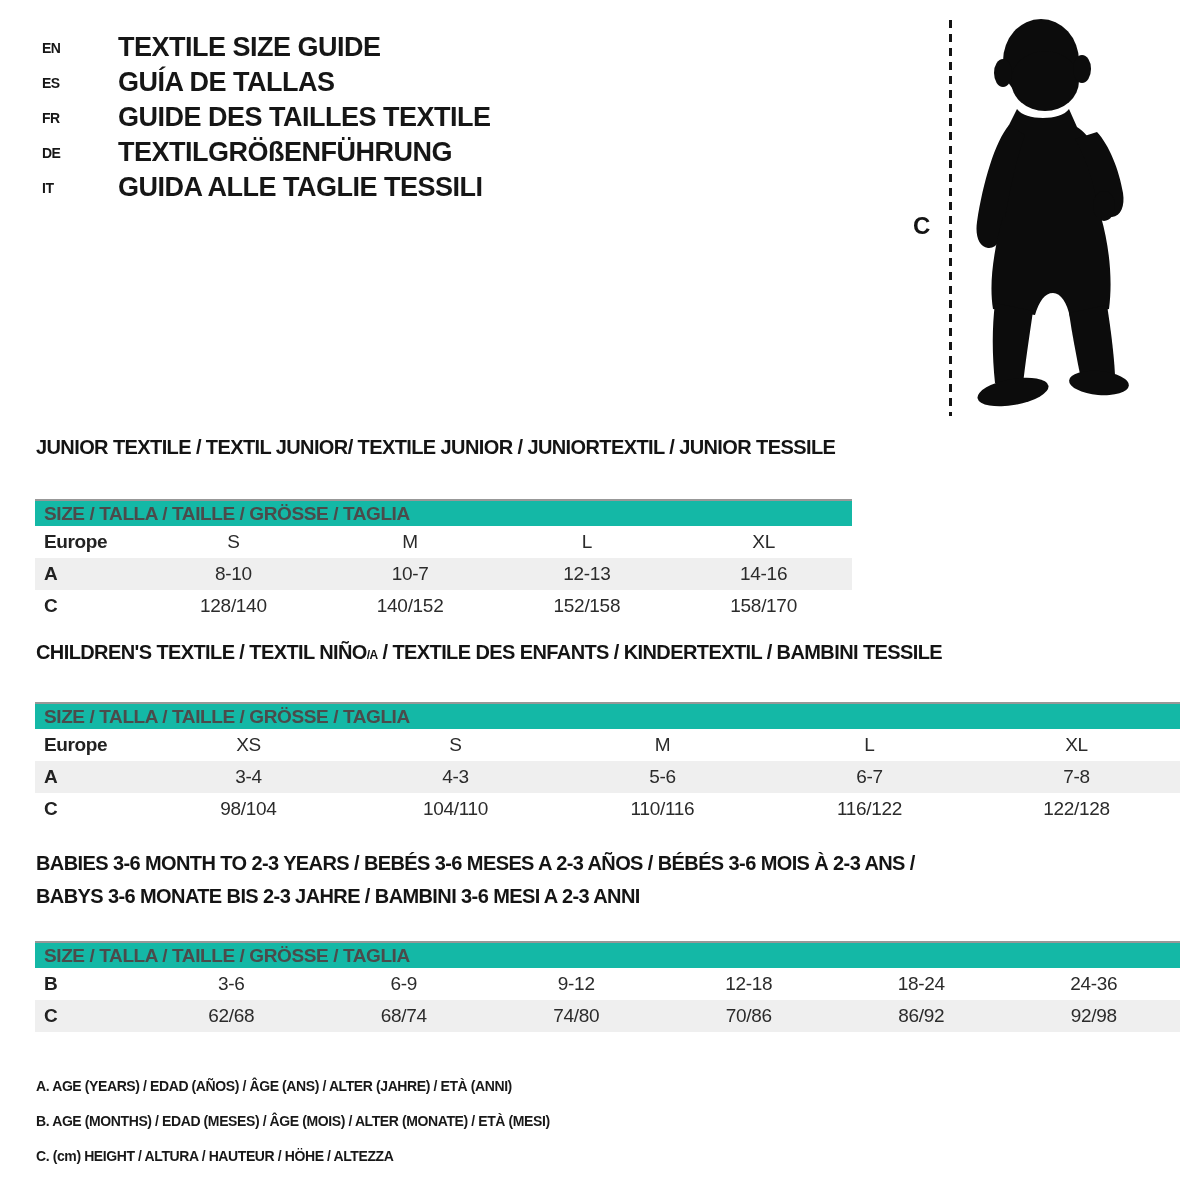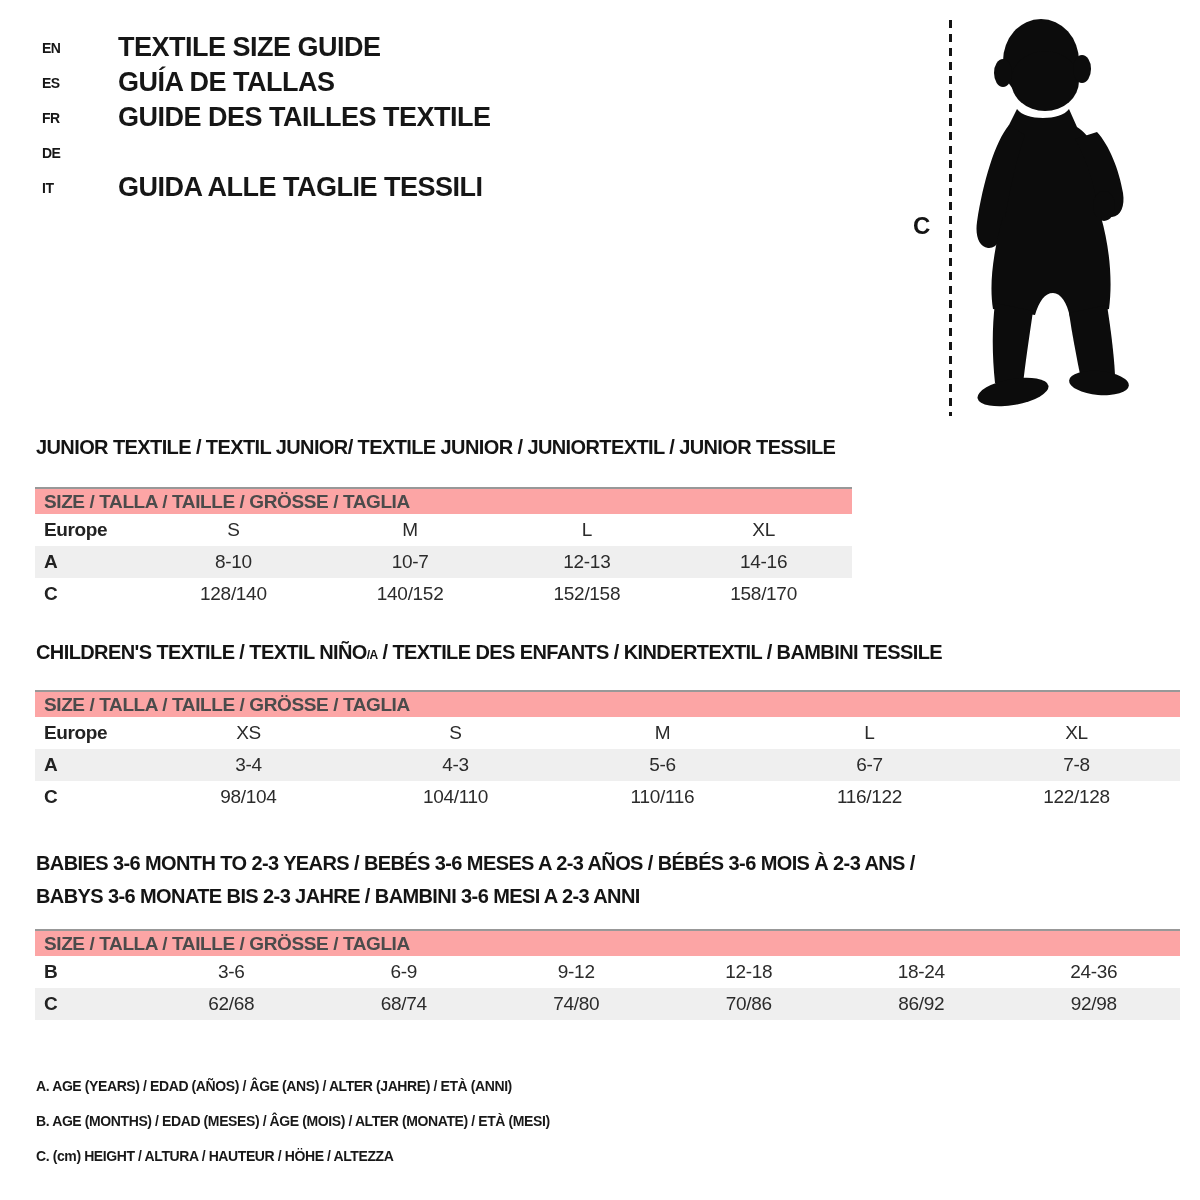--- a/index.html
+++ b/index.html
@@ -37,23 +37,23 @@
   .section-title {
     position:absolute; left:36px;
     font-size:20px; font-weight:bold; letter-spacing:-0.6px; color:#141414; white-space:nowrap;
   }
   .section-title .sub { font-size:12px; font-weight:bold; }
   .two-line { line-height:33px; }
 
   
   .size-table { position:absolute; left:35px; }
   .size-bar {
-    height:27px; background:#fca5a5; border-top:2px solid #989898;
+    height:27px; background:#14b8a6; border-top:2px solid #989898;
     display:flex; align-items:center; padding-left:9px;
-    font-size:19px; font-weight:bold; letter-spacing:-0.4px; color:#4b4b4b; white-space:nowrap;
+    font-size:19px; font-weight:bold; letter-spacing:-0.4px; color:#4b4b4b; white-space:nowrap;margin-top:12px;
   }
   .t-row { display:flex; height:32px; align-items:center; font-size:19px; }
   .t-body .t-row:nth-child(even) { background:#efefef; }
   .t-label {
     width:110px; padding-left:9px; font-weight:bold; letter-spacing:-0.4px; color:#222222;
   }
   .t-cell { flex:1; text-align:center; color:#2b2b2b; letter-spacing:-0.3px; }
 
   #junior-table   { top:487px; width:817px; }
   #children-table { top:690px; width:1145px; }
@@ -80,20 +80,21 @@
   <div class="lang-row">
     <span class="lang-code">ES</span>
     <span class="lang-title">GUÍA DE TALLAS</span>
   </div>
   <div class="lang-row">
     <span class="lang-code">FR</span>
     <span class="lang-title">GUIDE DES TAILLES TEXTILE</span>
   </div>
   <div class="lang-row">
     <span class="lang-code">DE</span>
+    <span class="lang-title">TEXTILGRÖßENFÜHRUNG</span>
   </div>
   <div class="lang-row">
     <span class="lang-code">IT</span>
     <span class="lang-title">GUIDA ALLE TAGLIE TESSILI</span>
   </div>
 </div>
 
 <div class="measure-line"></div>
 <div class="measure-label">C</div>
 <svg class="toddler" viewBox="0 0 175 400" aria-hidden="true">

